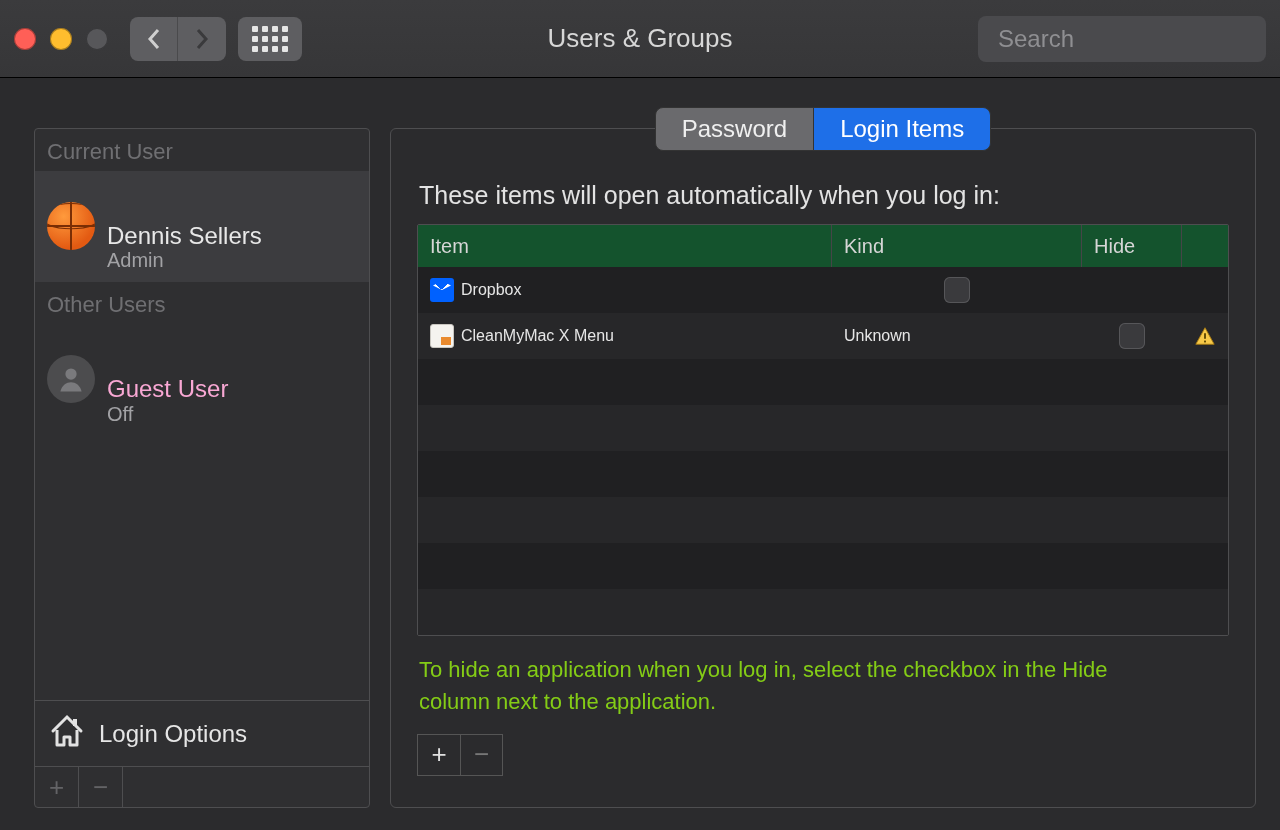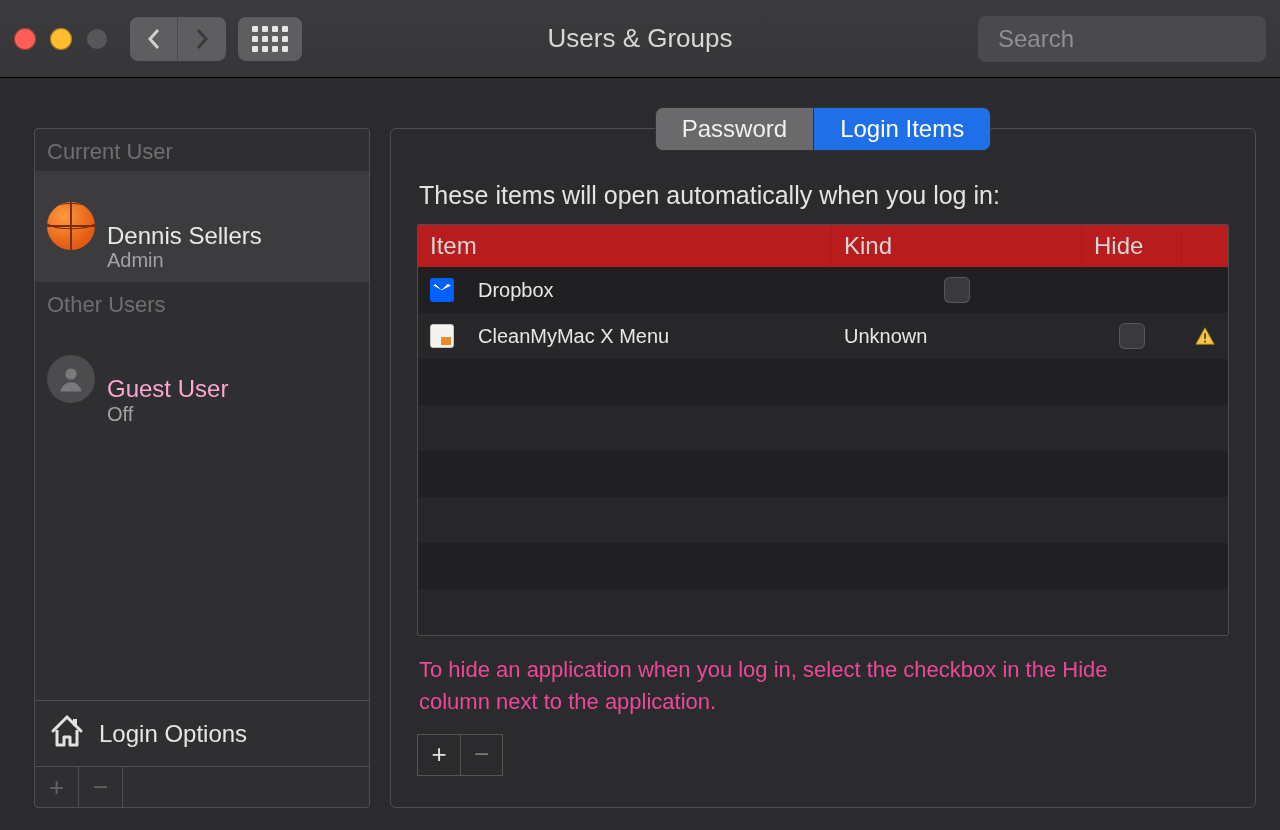--- a/index.html
+++ b/index.html
@@ -186,57 +186,57 @@
     border:1px solid #4e4e50;
     border-radius:2px;
     overflow:hidden;
   }
   .thead, .trow{
     display:grid;
     grid-template-columns: 1fr 250px 100px 46px;
     align-items:center;
   }
   .thead{
-    background:#b91c1c;
+    background:#14532d;
     height:42px;
-    font-size:24px; color:#d6d6d6;
+    font-size:20px; color:#d6d6d6;
   }
   .thead > div{
     padding:0 12px;
     border-right:1px solid #454547;
     height:100%; display:flex; align-items:center;
   }
   .thead > div:last-child{border-right:none;}
   .tbody .trow{
     height:46px;
   }
   .tbody .trow:nth-child(odd){ background:#202022; }
   .tbody .trow:nth-child(even){ background:#272729; }
-  .cell{ padding:0 12px; font-size:20px; color:#e6e6e6; display:flex; align-items:center; gap:24px; }
+  .cell{ padding:0 12px; font-size:16px; color:#e6e6e6; display:flex; align-items:center; gap:7px; }
   .app-ico{ width:24px; height:24px; border-radius:3px; display:inline-block; }
   .ico-dropbox{ background:#0061ff; position:relative; }
   .ico-dropbox::after{
     content:""; position:absolute; inset:3px;
     background:
       conic-gradient(from 45deg at 50% 50%, #fff 0 25%, transparent 0 50%, #fff 0 75%, transparent 0);
     clip-path: polygon(50% 0,100% 25%,50% 50%,0 25%);
   }
   .ico-doc{ background:#f5f3ef; border:1px solid #c9c6c0; position:relative;}
   .ico-doc::after{ content:""; position:absolute; right:2px; bottom:2px; width:10px; height:8px; background:#e98a2e; }
 
   .chk{
     width:26px; height:26px; border-radius:6px;
     background:#3a3a3d;
     box-shadow: inset 0 0 0 1px #565659;
     margin:0 auto;
   }
   .warn svg{ width:28px; height:28px; }
 
   .hint{
-    font-size:22px; color:#ec4899;
+    font-size:22px; color:#84cc16;
     margin:18px 2px 16px;
     line-height:1.45;
     max-width: 760px;
   }
   .addremove{
     display:flex;
     border:1px solid #555;
     width:max-content;
   }
   .addremove .sq{

